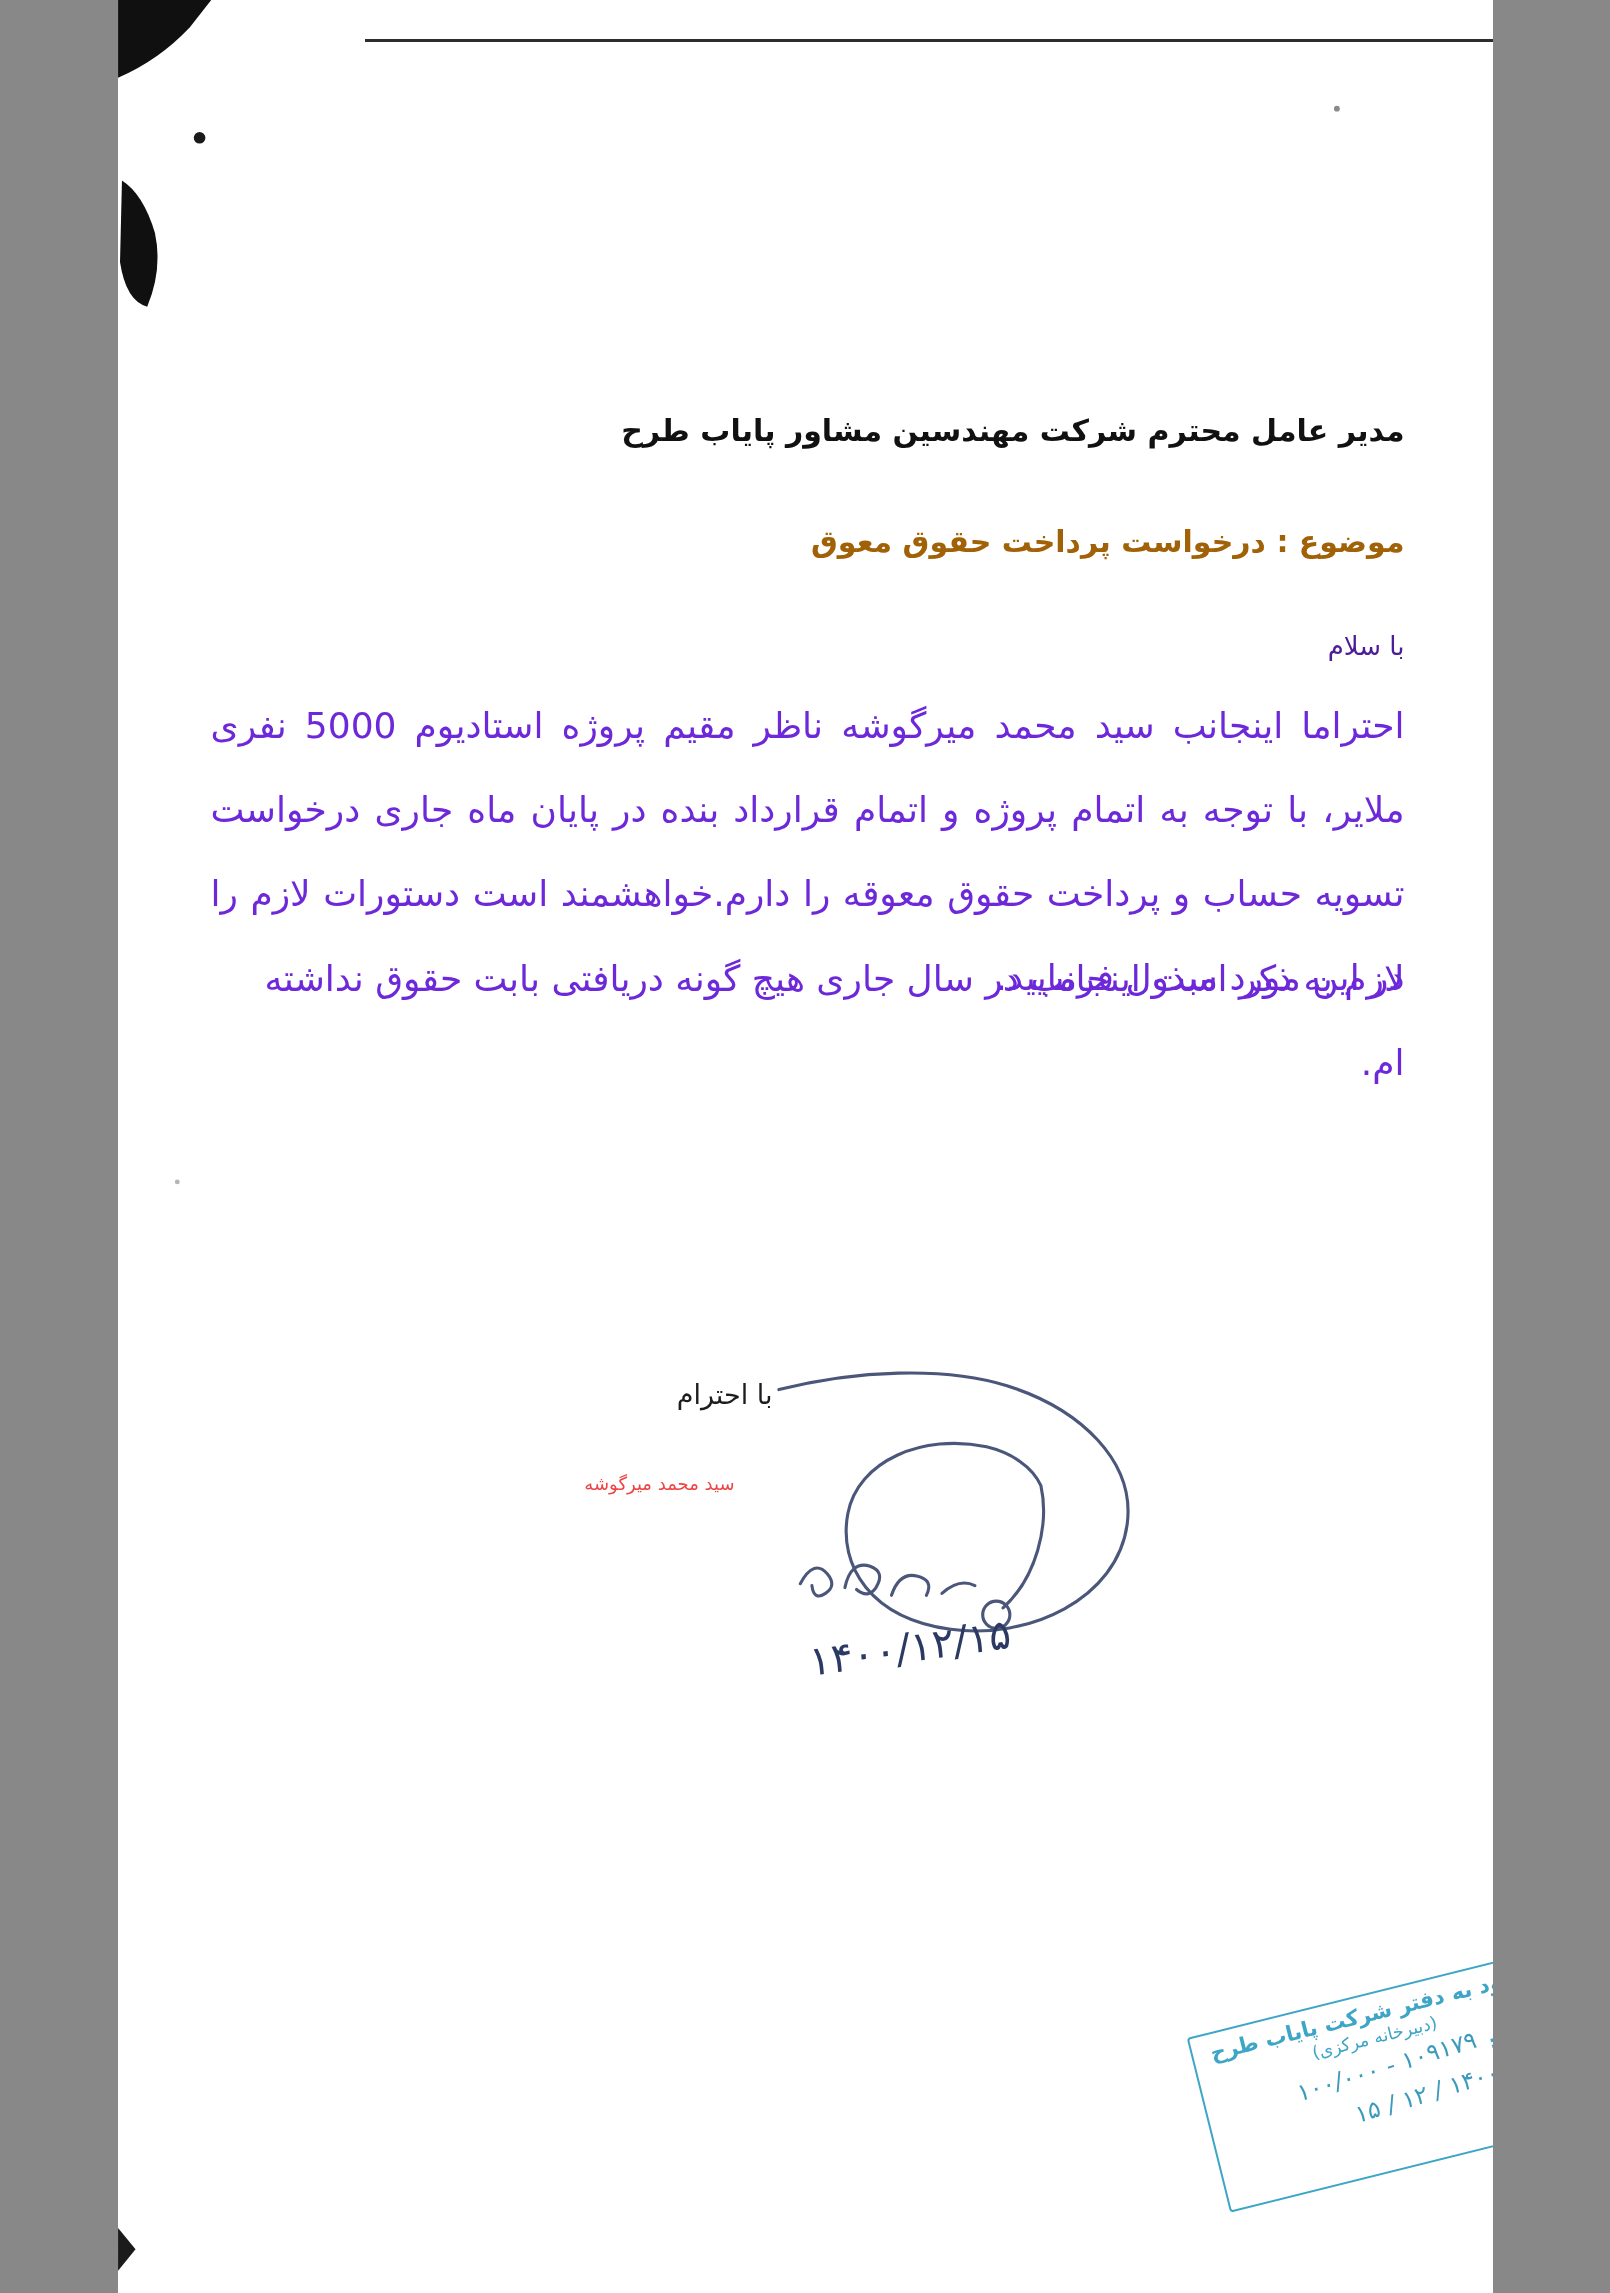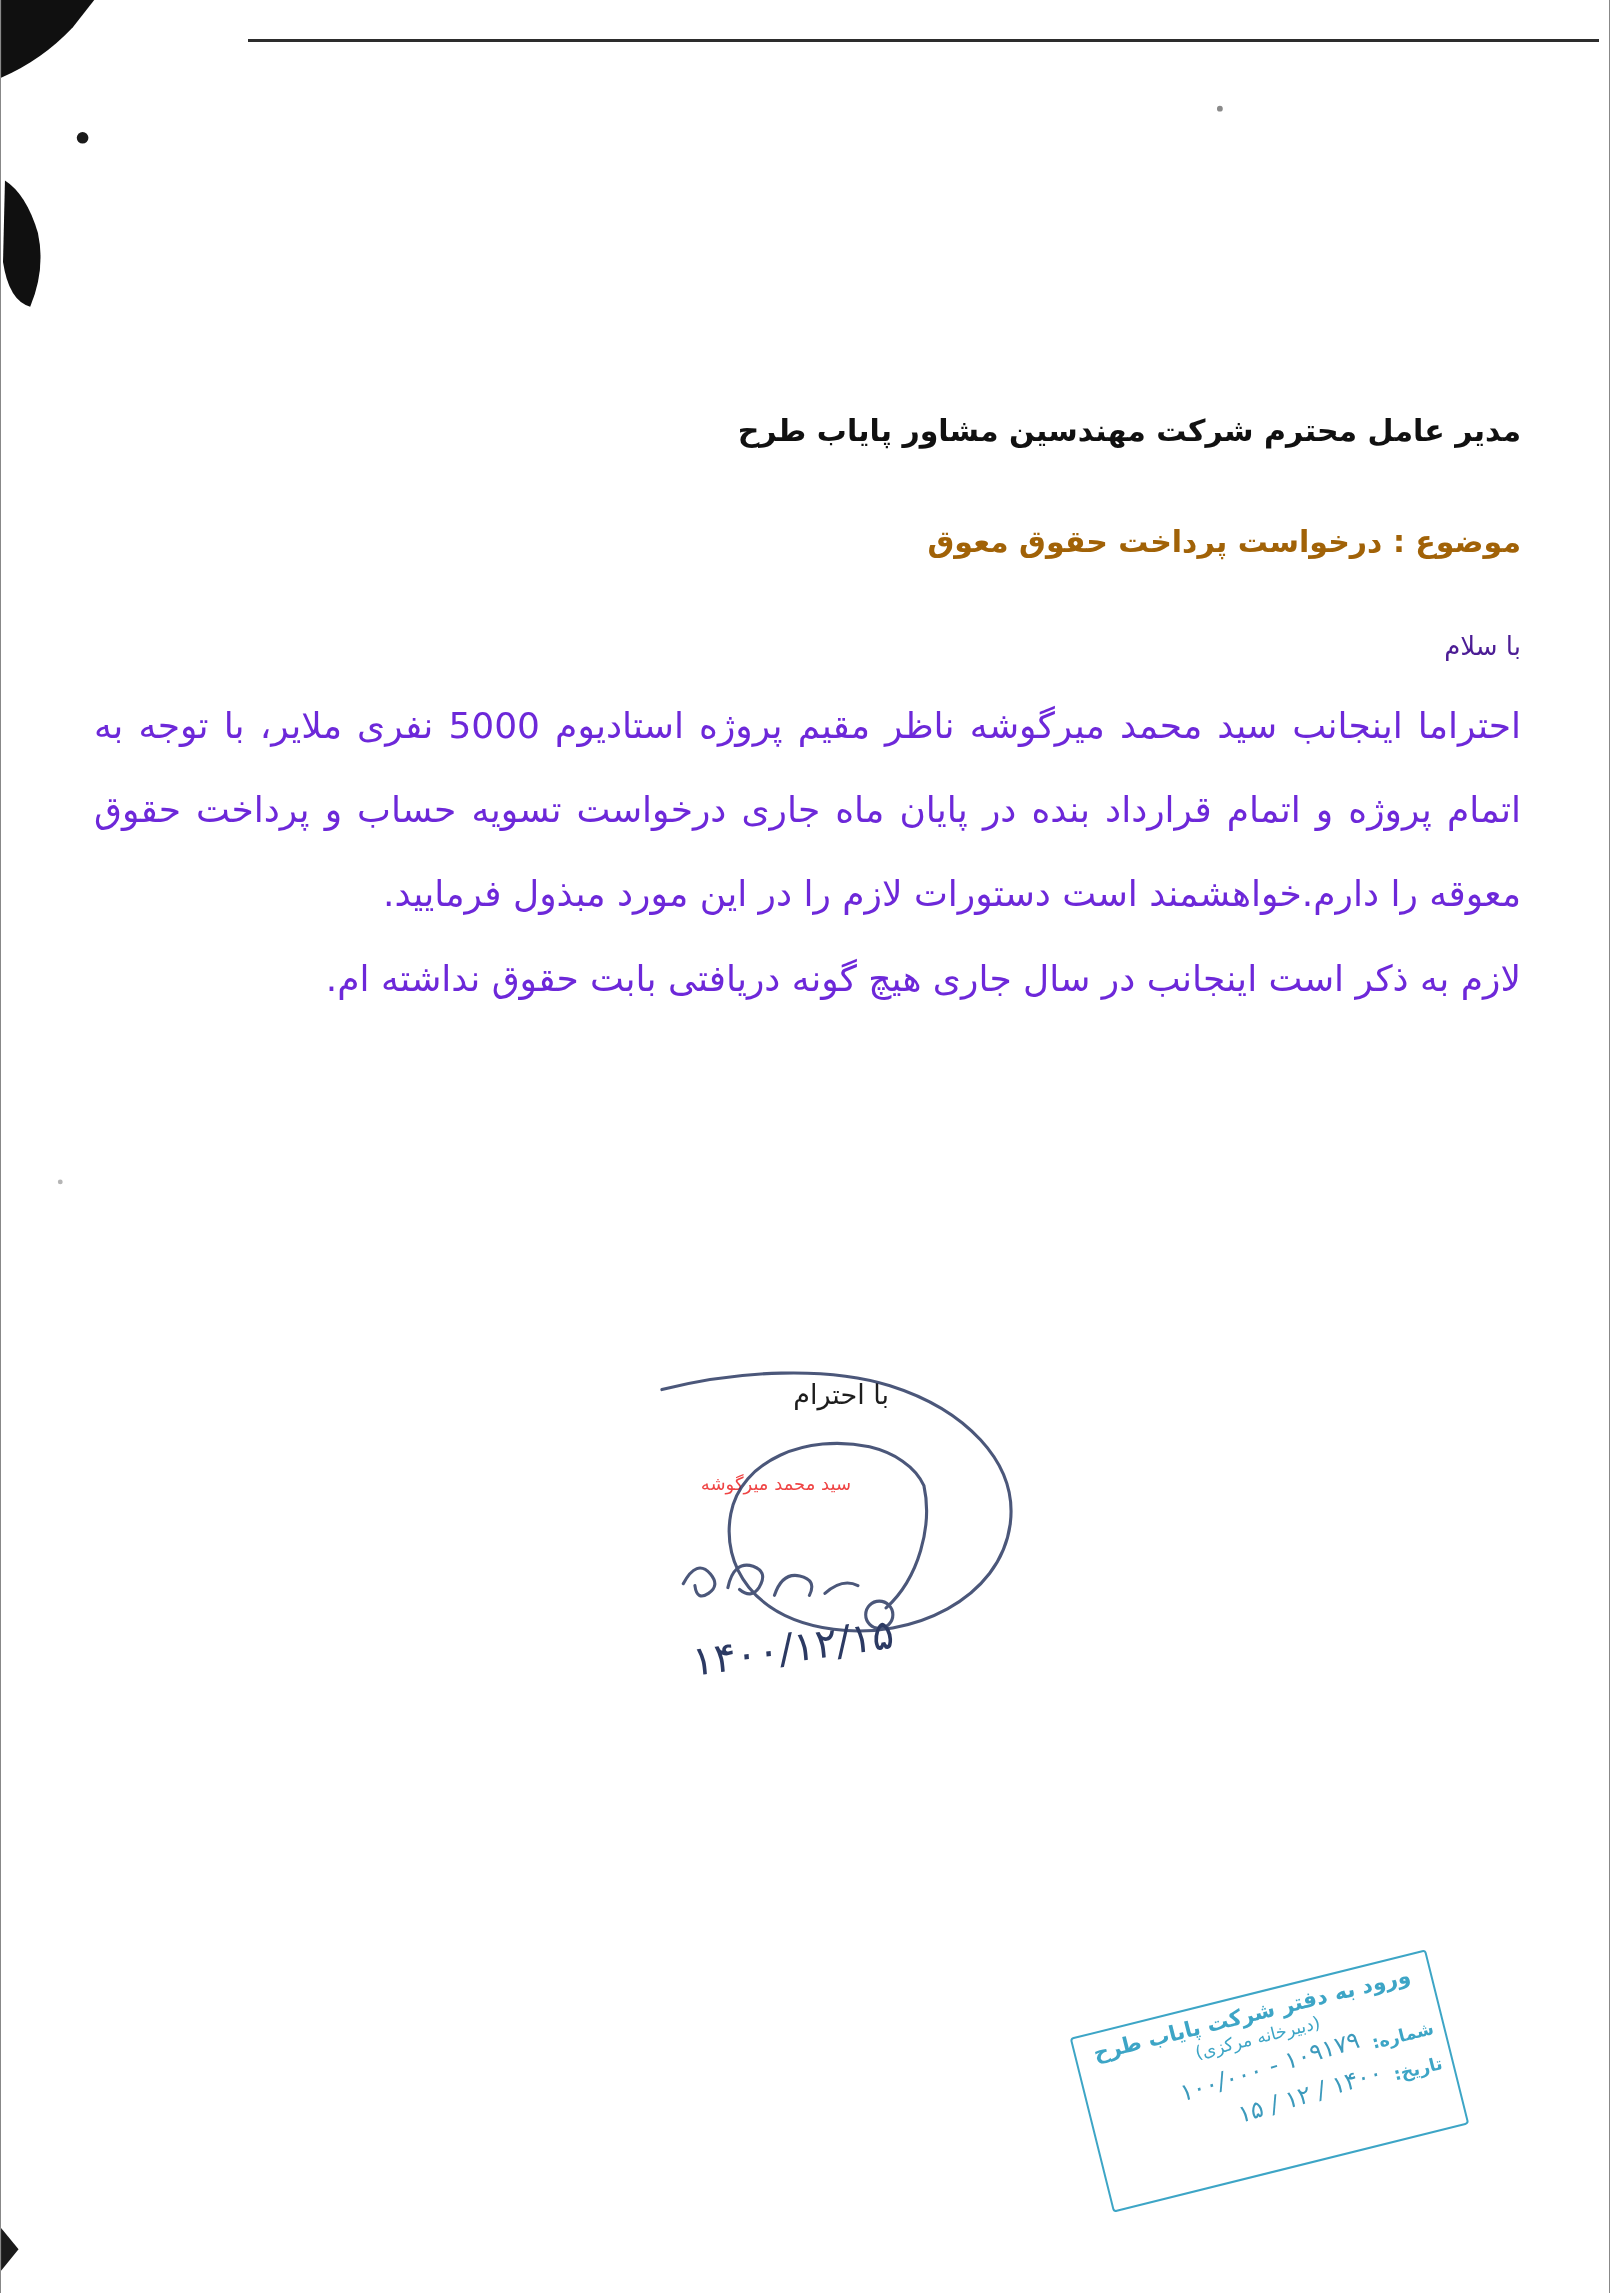--- a/index.html
+++ b/index.html
@@ -1,18 +1,18 @@
 <!DOCTYPE html>
 <html lang="fa" dir="rtl"><head>
 <meta charset="utf-8">
 <style>
   html,body{margin:0;padding:0;background:#888;}
   .page{
     position:relative;
-    width:1608px;height:2294px;
+    width:1375px;height:2294px;
     margin:0 auto;
     background:#ffffff;
     overflow:hidden;
     font-family:"DejaVu Sans", sans-serif;
     color:#1c1c1c;
     direction:rtl;
   }
   
   .artifacts{position:absolute;left:0;top:0;width:1611px;height:2294px;pointer-events:none;}
   .topline{position:absolute;left:247px;top:39px;width:1351px;height:2.9px;background:#161616;opacity:.9;}

